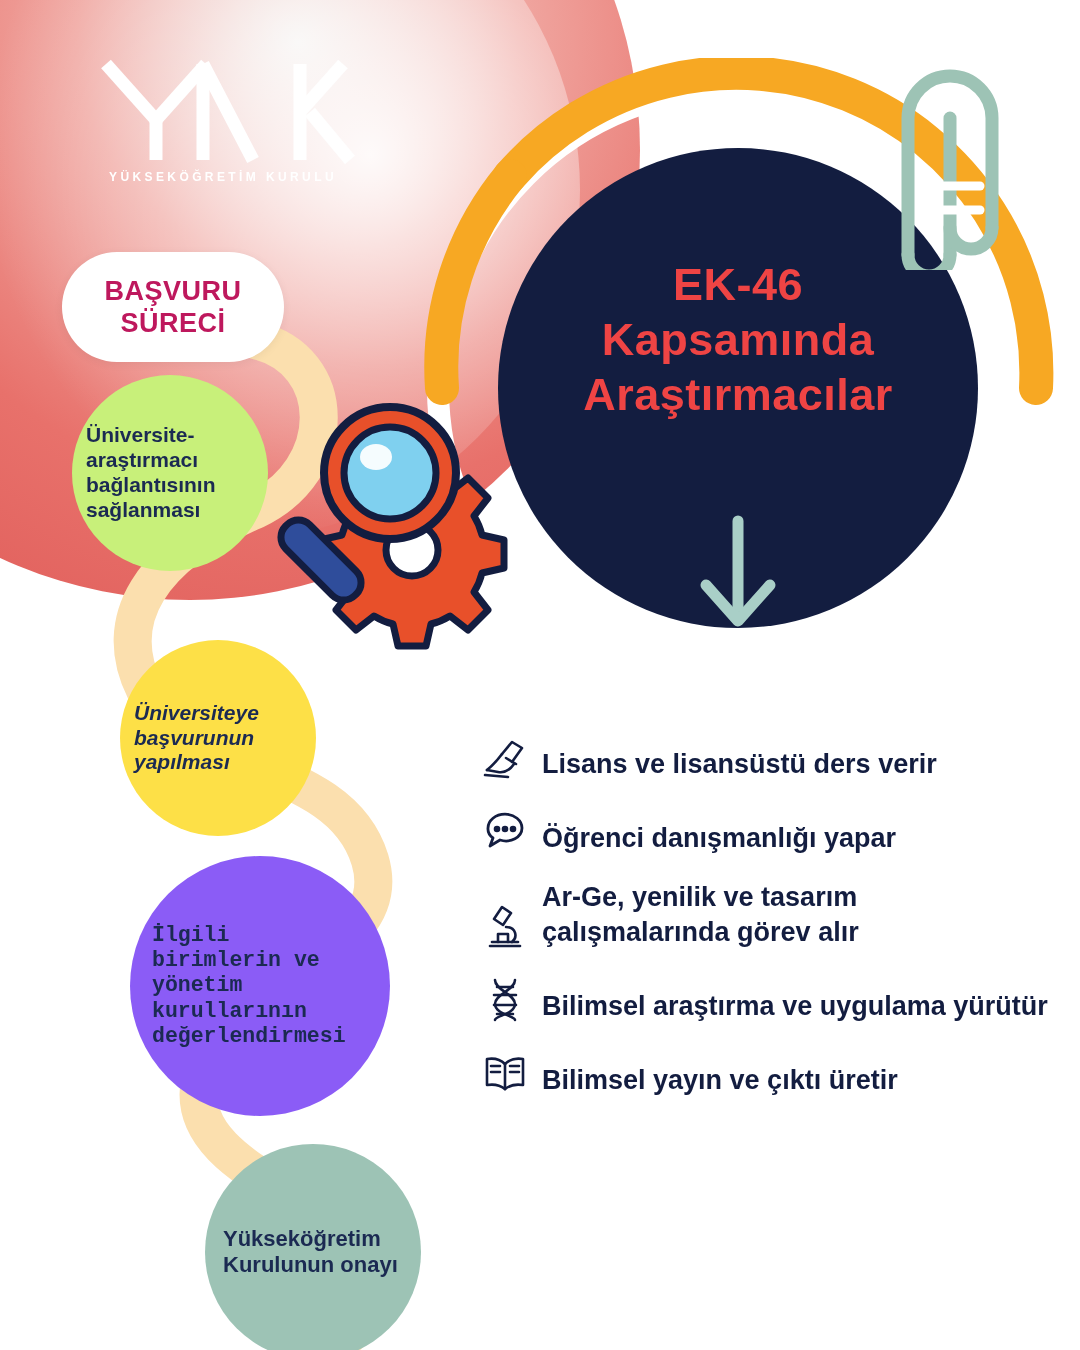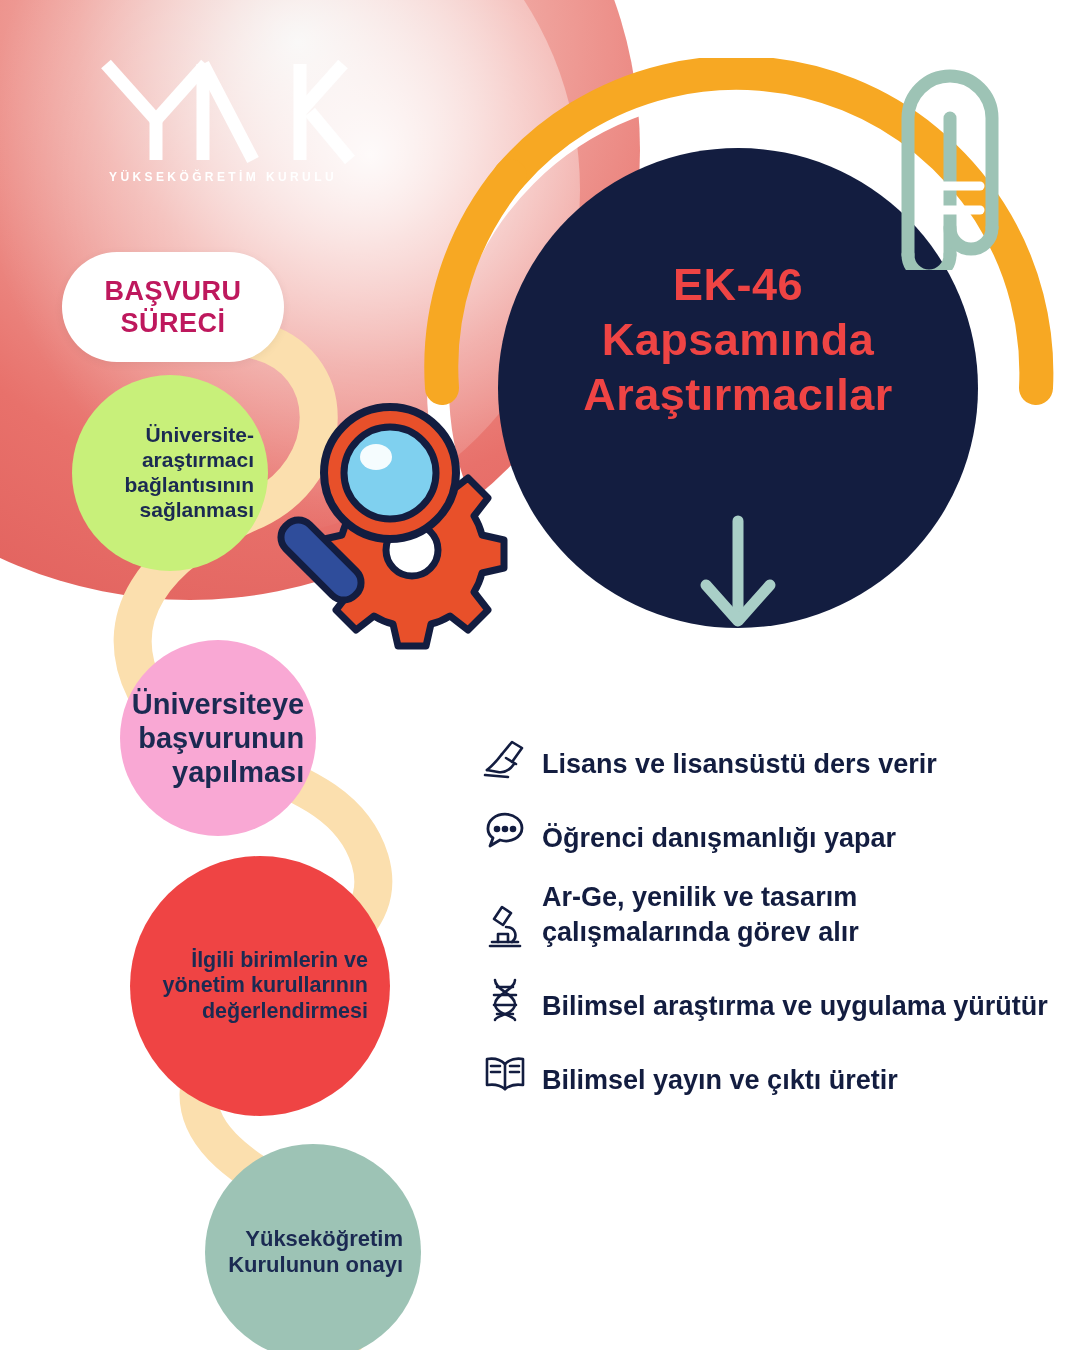--- a/index.html
+++ b/index.html
@@ -73,21 +73,21 @@
     height: 1040px;
   }
 
   
   .badge {
     position: absolute;
     border-radius: 50%;
     display: flex;
     align-items: center;
     justify-content: center;
-    text-align: right;
+    text-align: left;
     color: #1b2a52;
     font-weight: 700;
     font-family: "Liberation Sans", sans-serif;
     line-height: 1.18;
     box-sizing: border-box;
   }
   .badge-pill {
     position: absolute;
     left: 62px;
     top: 252px;
@@ -110,30 +110,32 @@
   .badge-1 {
     left: 72px; top: 375px;
     width: 196px; height: 196px;
     background: #c8f07a;
     font-size: 21px;
     padding: 0 14px;
   }
   .badge-2 {
     left: 120px; top: 640px;
     width: 196px; height: 196px;
-    background: #f9a8d4;
-    font-size: 29px;
+    background: #fde047;
+    font-size: 21px;
     padding: 0 14px;
+    font-style: italic;
   }
   .badge-3 {
     left: 130px; top: 856px;
     width: 260px; height: 260px;
-    background: #ef4444;
+    background: #8b5cf6;
     font-size: 21.5px;
     padding: 0 22px;
+    font-family: Liberation Mono, monospace;
   }
   .badge-4 {
     left: 205px; top: 1144px;
     width: 216px; height: 216px;
     background: #9dc3b5;
     font-size: 22px;
     padding: 0 18px;
   }
 
   

